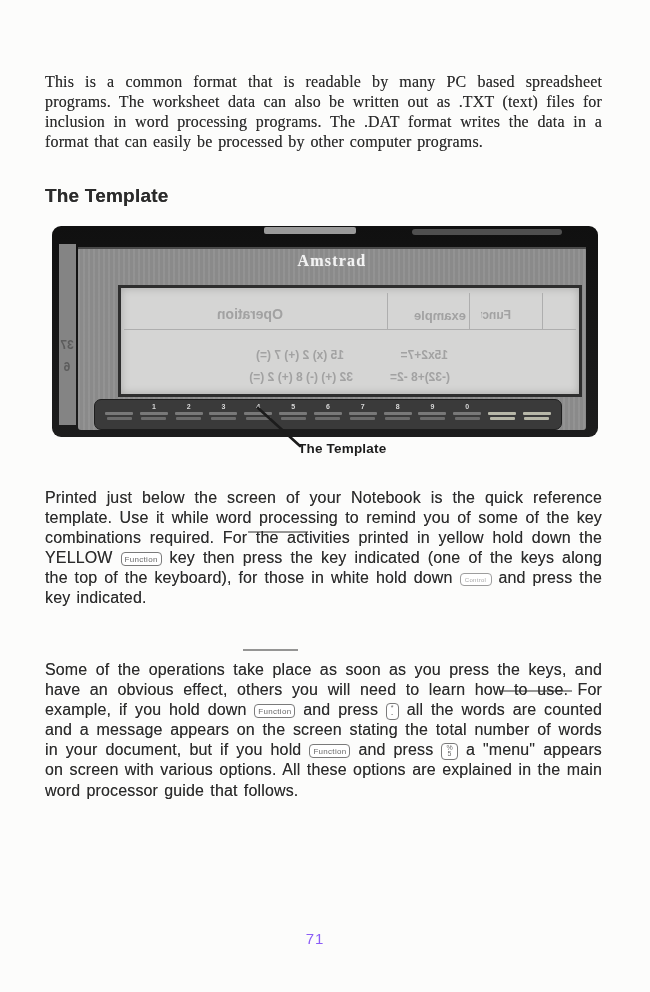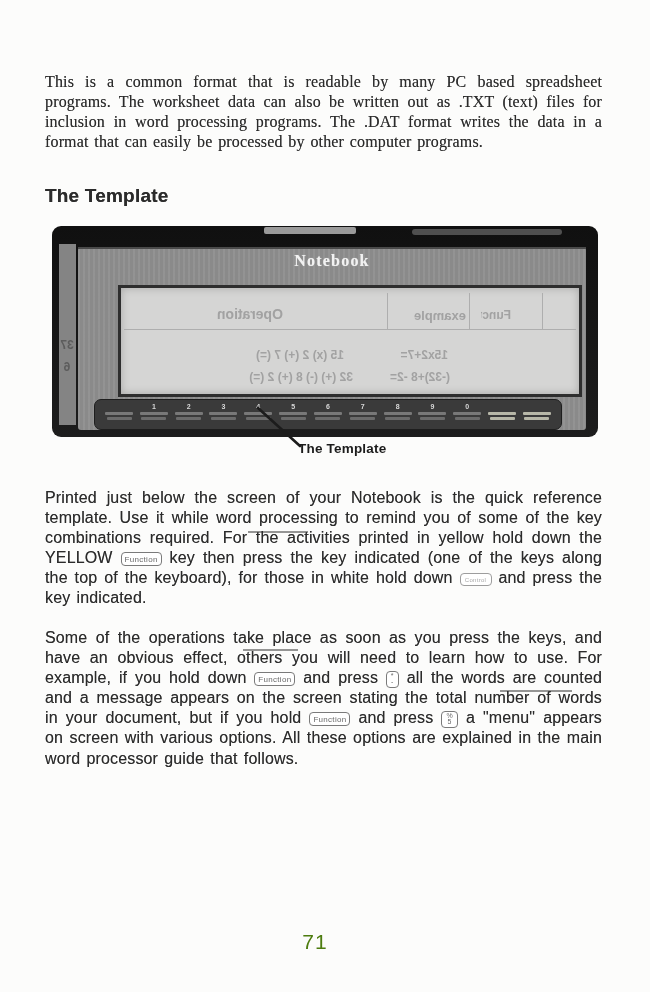--- a/index.html
+++ b/index.html
@@ -10,29 +10,29 @@
     color:#2b2b2b;overflow:hidden;
   }
   .para{
     position:absolute;left:45px;width:557px;
     font-size:16px;line-height:20.1px;text-align:justify;
     letter-spacing:0.15px;word-spacing:1.6px;
     text-shadow:0 0 0.5px rgba(40,40,40,0.55);
   }
   #p1{top:56px;font-family:Liberation Serif, serif;}
   #p2{top:472px;}
-  #p3{top:612px;}
+  #p3{top:644px;}
   .heading{
     position:absolute;left:45px;top:169px;
     font-size:19px;font-weight:bold;letter-spacing:0.2px;
     text-shadow:0 0 0.6px rgba(20,20,20,0.7);
   }
   .pagenum{
     position:absolute;left:0;top:930px;width:630px;text-align:center;
-    font-size:21px;letter-spacing:1px;color:#4d7c0f;
+    font-size:15px;letter-spacing:1px;color:#8b5cf6;
   }
   
   .figure{position:absolute;left:52px;top:226px;width:546px;height:240px;}
   .photo{position:absolute;left:0;top:0;width:546px;height:211px;}
   .lid{position:absolute;inset:0;background:linear-gradient(#101010,#1d1d1d);border-radius:9px;}
   .lid-notch{position:absolute;top:1px;left:212px;width:92px;height:7px;background:#9a9a9a;border-radius:2px;}
   .lid-shine{position:absolute;top:3px;right:36px;width:150px;height:6px;background:#4f4f4f;border-radius:3px;}
   .side-sliver{position:absolute;left:7px;top:18px;width:17px;bottom:12px;background:#848484;}
   .lid-bleed{
     position:absolute;left:6px;top:108px;width:18px;
@@ -120,21 +120,21 @@
     <div class="lid"></div>
     <div class="lid-notch"></div>
     <div class="lid-shine"></div>
     <div class="side-sliver"></div>
     <div class="lid-bleed">
       <span>37</span>
       <span>6</span>
     </div>
     <div class="bezel">
       <div class="bezel-seam"></div>
-      <div class="logo">Notebook</div>
+      <div class="logo">Amstrad</div>
       <div class="screen">
         <div class="scr-hline"></div>
         <div class="scr-vline v1"></div>
         <div class="scr-vline v2"></div>
         <div class="scr-vline v3"></div>
         <div class="bleed">
           <span class="b b-op">Operation</span>
           <span class="b b-ex">example</span>
           <span class="b b-frag">Function</span>
           <span class="b b-r1op">15 (x) 2 (+) 7 (=)</span>

